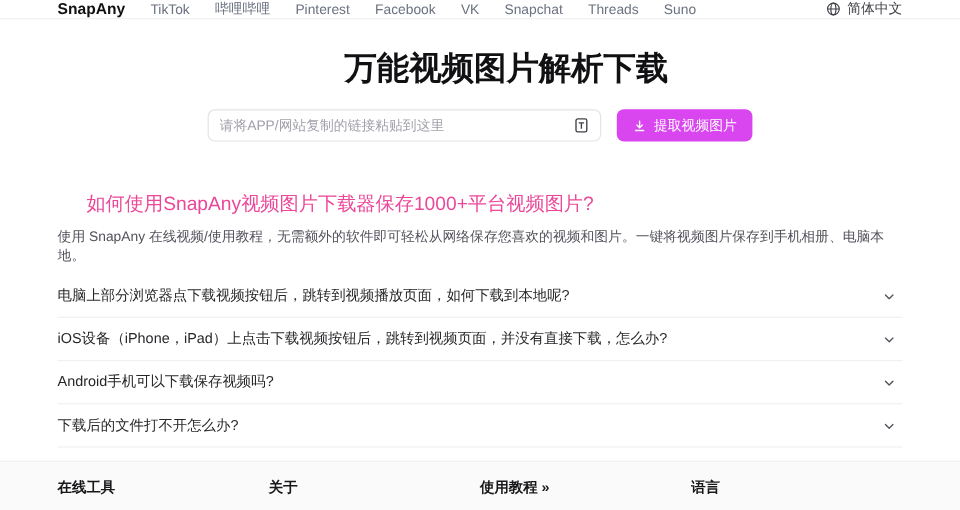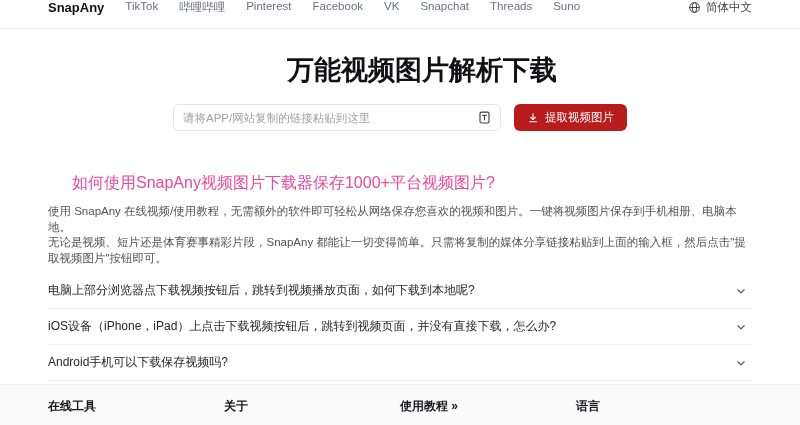--- a/index.html
+++ b/index.html
@@ -3,21 +3,21 @@
 <meta charset="utf-8">
 <style>
   * { margin:0; padding:0; box-sizing:border-box; }
   html,body { width:800px; height:425px; }
   body {
     font-family:"Liberation Sans","DejaVu Sans",sans-serif;
     background:#ffffff; color:#18181b; position:relative; overflow:hidden;
   }
   
   .navbar {
-    height:29px; display:flex; align-items:flex-start; gap:21px;
+    height:16px; display:flex; align-items:flex-end; gap:21px;
     padding:0 48px; border-bottom:1px solid #f1f1f2; background:#fff;
   }
   .logo { font-size:13px; font-weight:bold; color:#111; cursor:pointer; }
   .nav-link { font-size:11.5px; color:#6b7280; cursor:pointer; white-space:nowrap; }
   .lang { margin-left:auto; display:flex; align-items:center; gap:5px;
           font-size:11.5px; color:#3f3f46; cursor:pointer; }
   .lang svg { display:block; }
   
   .hero { text-align:center; padding-top:25px; }
   .hero h1 { font-size:27px; line-height:33px; font-weight:bold; color:#111113;margin-left:44px; }
@@ -29,21 +29,21 @@
     display:flex; align-items:center; padding:0 7px 0 9px; background:#fff;
   }
   .input-wrap input {
     flex:1; border:none; outline:none; font-size:11.5px; color:#18181b;
     font-family:inherit; background:transparent; min-width:0;
   }
   .input-wrap input::placeholder { color:#a1a1aa; }
   .paste-btn { display:flex; align-items:center; justify-content:center; cursor:pointer;
                width:18px; height:18px; border-radius:3px; }
   .extract-btn {
-    height:27px; background:#b91c1c; color:#fff; border:none; border-radius:6px;
+    height:27px; background:#d946ef; color:#fff; border:none; border-radius:6px;
     font-size:11.5px; font-family:inherit; display:flex; align-items:center; gap:6px;
     padding:0 13px; cursor:pointer;
   }
   
   .faq { margin:42px 48px 0; }
   .faq-heading { font-size:16px; color:#ec4899; font-weight:500;margin-left:24px; }
   .faq-paras { margin-top:10px; }
   .faq-paras p { font-size:11.5px; line-height:15.5px; color:#52525b; }
   .faq-list { margin-top:7px; }
   .faq-item {
@@ -110,21 +110,20 @@
       </span>
       <span>提取视频图片</span>
     </button>
   </div>
 </div>
 
 <div class="faq">
   <div class="faq-heading">如何使用SnapAny视频图片下载器保存1000+平台视频图片?</div>
   <div class="faq-paras">
     <p>使用 SnapAny 在线视频/使用教程，无需额外的软件即可轻松从网络保存您喜欢的视频和图片。一键将视频图片保存到手机相册、电脑本地。</p>
-    <p>无论是视频、短片还是体育赛事精彩片段，SnapAny 都能让一切变得简单。只需将复制的媒体分享链接粘贴到上面的输入框，然后点击"提取视频图片"按钮即可。</p>
   </div>
 
   <div class="faq-list">
     <div class="faq-item">
       <span class="q">电脑上部分浏览器点下载视频按钮后，跳转到视频播放页面，如何下载到本地呢?</span>
       <svg width="10" height="10" viewBox="0 0 16 16" fill="none" stroke="#52525b" stroke-width="1.8" stroke-linecap="round" stroke-linejoin="round">
           <polyline points="3,6 8,11 13,6"></polyline>
         </svg>
     </div>
     <div class="faq-item">

